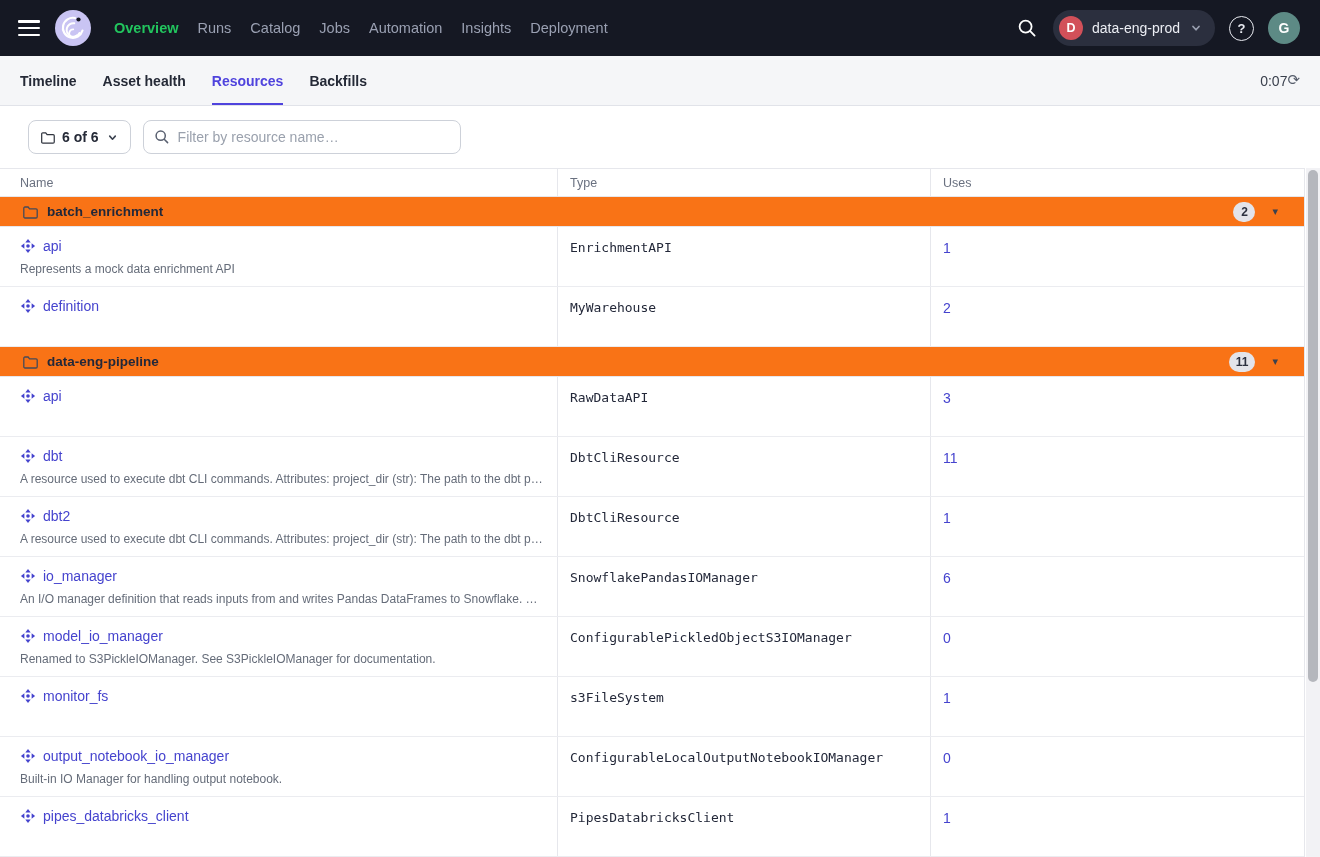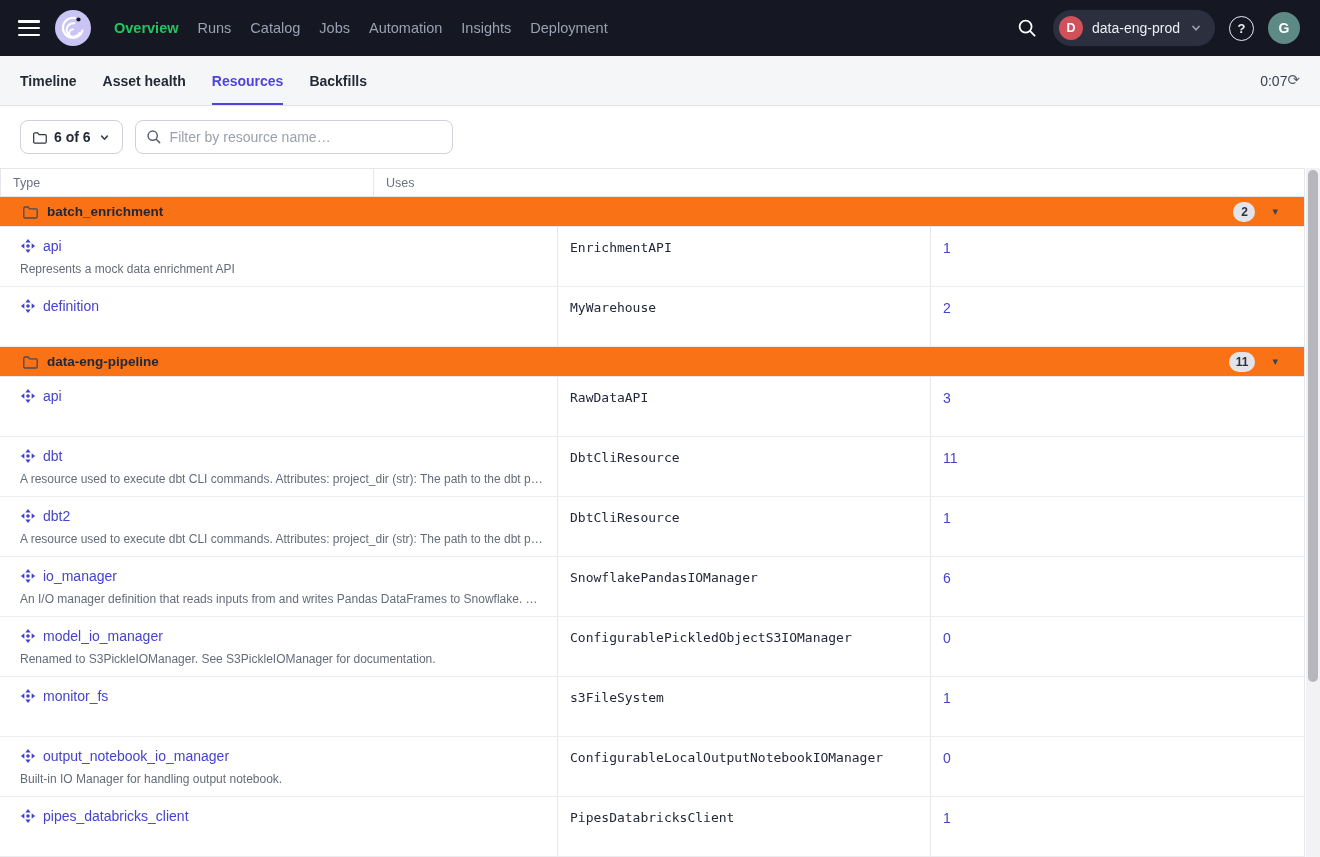--- a/index.html
+++ b/index.html
@@ -37,21 +37,21 @@
   .tabs { display:flex; gap:26px; }
   .tab { display:flex; align-items:center; font-size:14px; font-weight:700; color:#252a37;
     cursor:pointer; border-bottom:2.5px solid transparent; padding-top:2px; }
   .tab.active { color:var(--accent,#4f43dd); border-bottom-color:var(--accent,#4f43dd); }
   .tab-right { margin-left:auto; display:flex; align-items:center; }
   .timer { font-size:14px; color:#3a404d; }
   .refresh { font-family:"DejaVu Sans", sans-serif; font-size:15px; color:#565d6b; cursor:pointer; line-height:1; }
 
   
   .filterbar { position:absolute; top:106px; left:0; width:100%; height:62px; background:#fff;
-    display:flex; align-items:center; padding:0 20px; gap:12px; }
+    display:flex; align-items:center; padding:0 28px; gap:12px; }
   .count-btn { display:flex; align-items:center; gap:7px; height:34px; padding:0 11px;
     background:#fff; border:1px solid #cdd1d9; border-radius:8px; cursor:pointer;
     font-size:14px; font-weight:600; color:#252a37; font-family:inherit; }
   .chev { display:flex; align-items:center; }
   .search-box { display:flex; align-items:center; gap:8px; width:318px; height:34px;
     border:1px solid #cdd1d9; border-radius:8px; padding:0 10px; background:#fff; }
   .search-box input { border:none; outline:none; flex:1; font-size:14px; color:#252a37;
     font-family:inherit; background:transparent; }
   .search-box input::placeholder { color:#9aa1ad; }
 
@@ -167,20 +167,21 @@
       <svg class="ic" width="16" height="16" viewBox="0 0 16 16">
         <circle cx="6.7" cy="6.7" r="4.6" stroke="#596070" stroke-width="1.5" fill="none"></circle>
         <line x1="10.2" y1="10.2" x2="13.6" y2="13.6" stroke="#596070" stroke-width="1.5" stroke-linecap="round"></line>
       </svg>
       <input type="text" placeholder="Filter by resource name…" style="">
     </div>
   </div>
 
   <div class="table">
     <div class="thead">
+      <div class="th col-name">Name</div>
       <div class="th col-type">Type</div>
       <div class="th col-uses">Uses</div>
     </div>
     <div id="tbody">
         <div class="group-row">
     <svg class="ic" width="16" height="16" viewBox="0 0 16 16">
       <path d="M1.8 4.2c0-.7.5-1.2 1.2-1.2h3.1l1.5 1.9h6.4c.7 0 1.2.5 1.2 1.2v6.7c0 .7-.5 1.2-1.2 1.2H3c-.7 0-1.2-.5-1.2-1.2z" fill="none" stroke="#454B59" stroke-width="1.3"></path>
     </svg>
     <span class="group-name">batch_enrichment</span>
     <span class="group-right">

